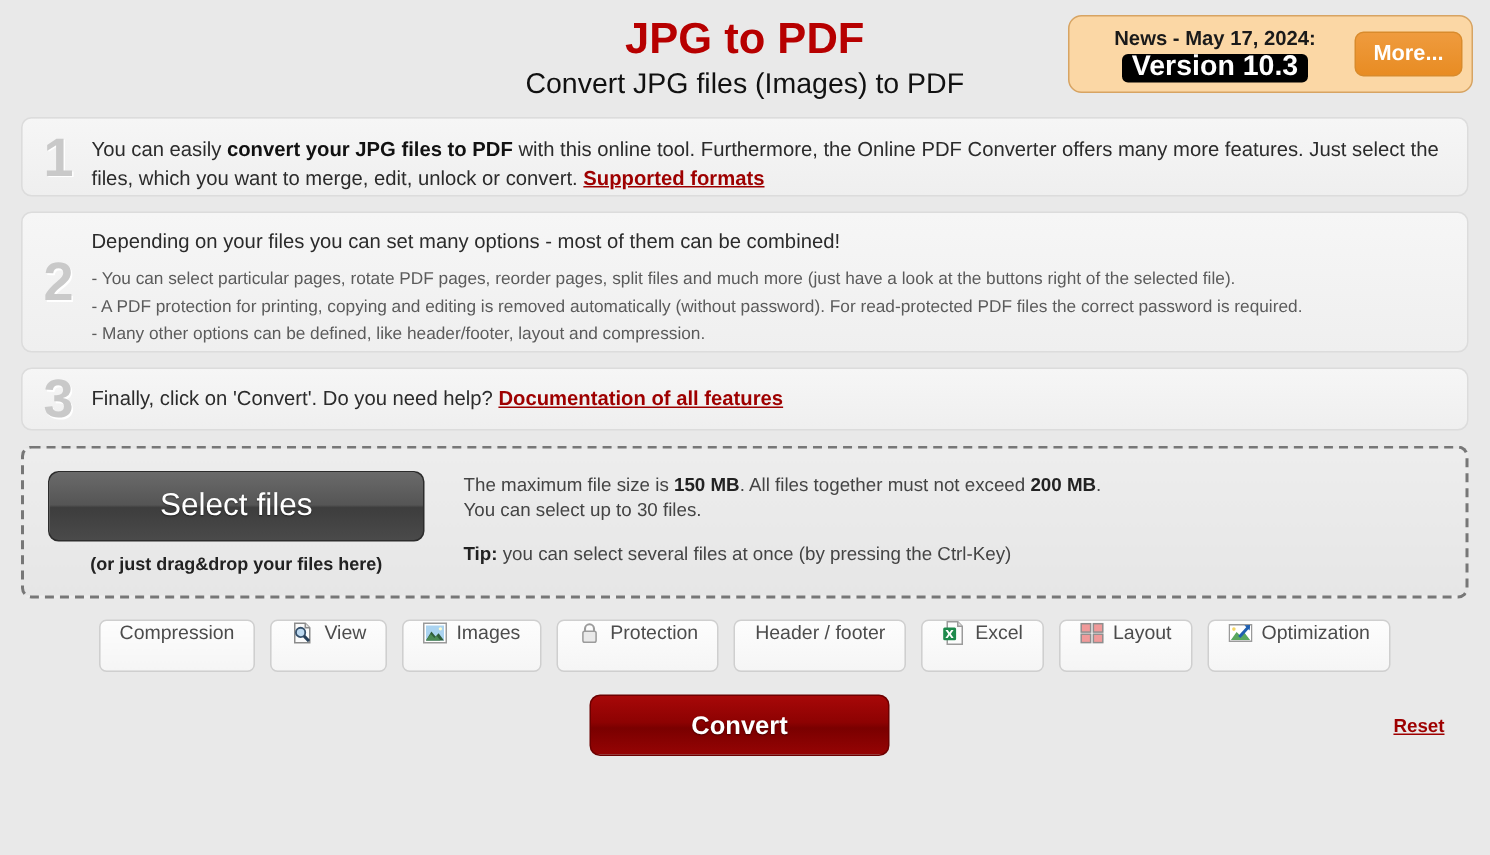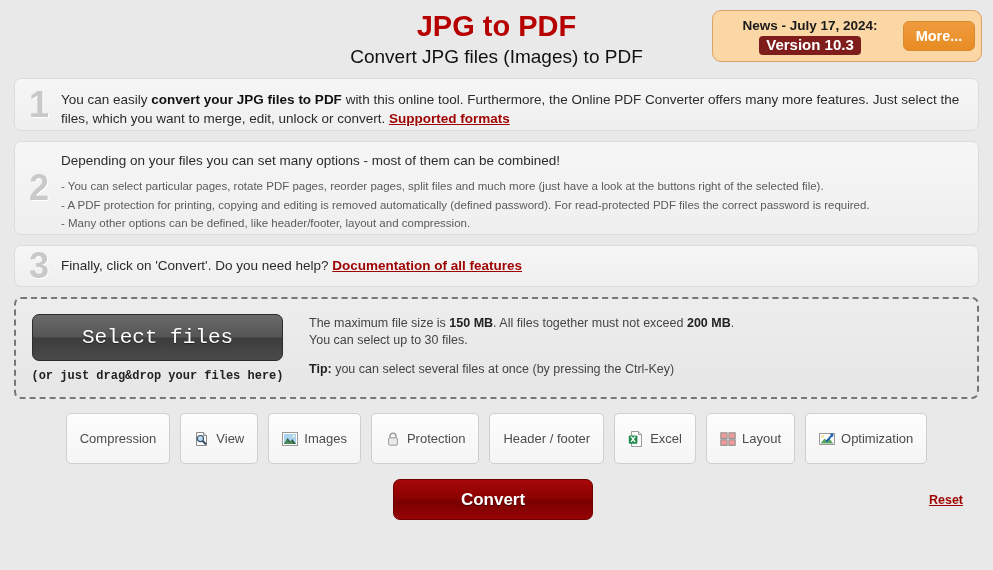--- a/index.html
+++ b/index.html
@@ -64,24 +64,24 @@
   }
   .news-headline {
     font-size: 13.5px;
     font-weight: bold;
     color: #1a1a1a;
     line-height: 17px;
   }
   .version-badge {
     display: inline-block;
     margin-top: 2px;
-    background: #7f1d1d;
+    background: #000000;
     color: #ffffff;
     font-weight: bold;
-    font-size: 15px;
+    font-size: 19px;
     line-height: 16px;
     padding: 1px 7px 2px 7px;
     border-radius: 4px;
   }
   .more-btn {
     width: 72px;
     height: 30px;
     margin-right: 6px;
     background: linear-gradient(to bottom, #ef9b3e 0%, #e88c23 100%);
     border: 1px solid #d98b2c;
@@ -153,21 +153,20 @@
     background: linear-gradient(to bottom, #ededed 0%, #e6e6e6 100%);
     box-sizing: border-box;
     display: flex;
     align-items: center;
     position: relative;
   }
   .select-col {
     width: 283px;
     text-align: center;
     flex-shrink: 0;
-    font-family: Liberation Mono, monospace;
   }
   .select-btn {
     width: 251px;
     height: 47px;
     margin: 0 auto;
     background: linear-gradient(to bottom, #6a6a6a 0%, #555555 48%, #3d3d3d 52%, #4a4a4a 100%);
     border: 1px solid #2c2c2c;
     border-radius: 7px;
     color: #ffffff;
     font-size: 21px;
@@ -204,26 +203,25 @@
   .limits b { color: #222; }
 
   
   .opts {
     margin-top: 14px;
     display: flex;
     justify-content: center;
     gap: 10px;
   }
   .opt {
-    height: 51px;
+    height: 35px;
     background: linear-gradient(to bottom, #fdfdfd 0%, #f5f5f5 100%);
     border: 1px solid #cfcfcf;
     border-radius: 5px;
     display: flex;
-    align-items: center;
     justify-content: center;
     gap: 6px;
     padding: 0 13px;
     font-size: 13px;
     color: #4c4c4c;
     cursor: pointer;
     box-sizing: border-box;
   }
   .opt .ico {
     width: 16px;
@@ -272,40 +270,40 @@
 <body>
 
 <div class="header">
   <div class="title-block">
     <div class="title-main">JPG to PDF</div>
     <div class="title-sub">Convert JPG files (Images) to PDF</div>
   </div>
 
   <div class="news-box">
     <div class="news-text">
-      <div class="news-headline">News - July 17, 2024:</div>
+      <div class="news-headline">News - May 17, 2024:</div>
       <div class="version-badge">Version 10.3</div>
     </div>
     <div class="more-btn">More...</div>
   </div>
 </div>
 
 <div class="panel" id="panel1">
   <div class="step-num">1</div>
   <div class="panel-lead">
     <span>You can easily </span><b>convert your JPG files to PDF</b><span> with this online tool. Furthermore, the Online PDF Converter offers many more features. Just select the files, which you want to merge, edit, unlock or convert. </span><a class="redlink" href="#">Supported formats</a>
   </div>
 </div>
 
 <div class="panel" id="panel2">
   <div class="step-num">2</div>
   <div class="panel-lead">Depending on your files you can set many options - most of them can be combined!</div>
   <div class="bullets">
     <div>- You can select particular pages, rotate PDF pages, reorder pages, split files and much more (just have a look at the buttons right of the selected file).</div>
-    <div>- A PDF protection for printing, copying and editing is removed automatically (defined password). For read-protected PDF files the correct password is required.</div>
+    <div>- A PDF protection for printing, copying and editing is removed automatically (without password). For read-protected PDF files the correct password is required.</div>
     <div>- Many other options can be defined, like header/footer, layout and compression.</div>
   </div>
 </div>
 
 <div class="panel" id="panel3">
   <div class="step-num">3</div>
   <div class="panel-lead">
     <span>Finally, click on 'Convert'. Do you need help? </span><a class="redlink" href="#">Documentation of all features</a>
   </div>
 </div>

